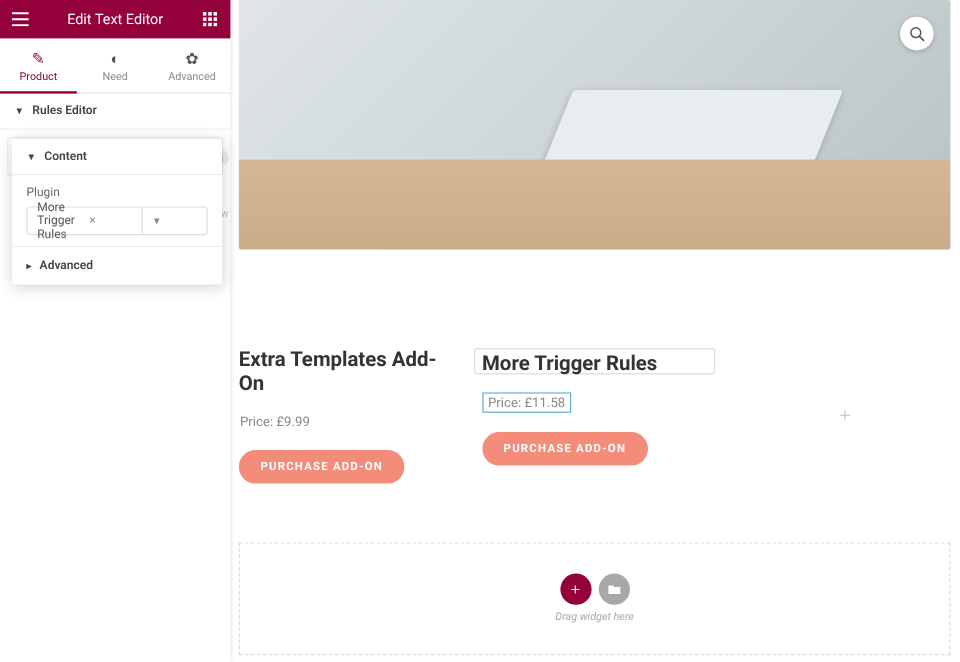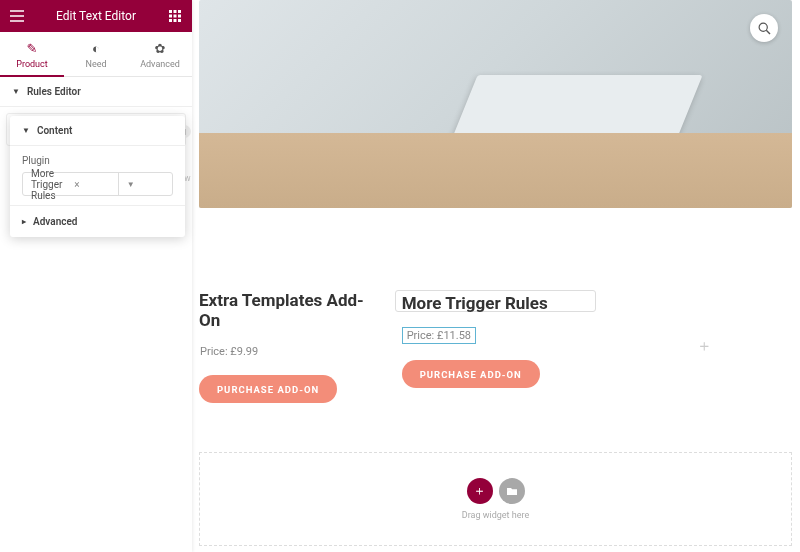--- a/index.html
+++ b/index.html
@@ -65,21 +65,21 @@
 .addon h4{font-size:17px;color:#333;font-weight:700;margin-bottom:14px}
 .aprice{font-size:11px;color:#888;margin-bottom:16px;padding:1px}
 .addon.sel .aprice{border:1px solid #60b4d3;padding:1px 4px;display:inline-block}
 .pbtn{height:28px;padding:0 18px;border-radius:14px;background:#f38d79;color:#fff;border:none;font-size:9.5px;letter-spacing:1px;cursor:pointer;font-weight:700}
 .third{display:flex;align-items:center;justify-content:center;color:#ccc;font-size:16px}
 .dropzone{position:absolute;top:452px;left:7px;right:8px;bottom:6px;border:1px dashed #ddd;display:flex;flex-direction:column;align-items:center;justify-content:center;gap:6px}
 .dzbtns{display:flex;gap:6px}
 .cbtn{width:26px;height:26px;border-radius:50%;display:flex;align-items:center;justify-content:center;color:#fff;font-size:13px;cursor:pointer}
 .cbtn.add{background:#94003a}
 .cbtn.fold{background:#a8a8a8}
-.dztxt{font-size:9px;color:#aaa;}
+.dztxt{font-size:9px;color:#aaa;font-style:italic}
 svg{display:block}
 </style>
 </head>
 <body>
 
 <div class="sidebar">
   <div class="hdr">
     <div class="ham">
       <svg width="14" height="12" viewBox="0 0 14 12">
           <path d="M0 1h14M0 6h14M0 11h14" stroke="#fff" stroke-width="1.6"></path>

